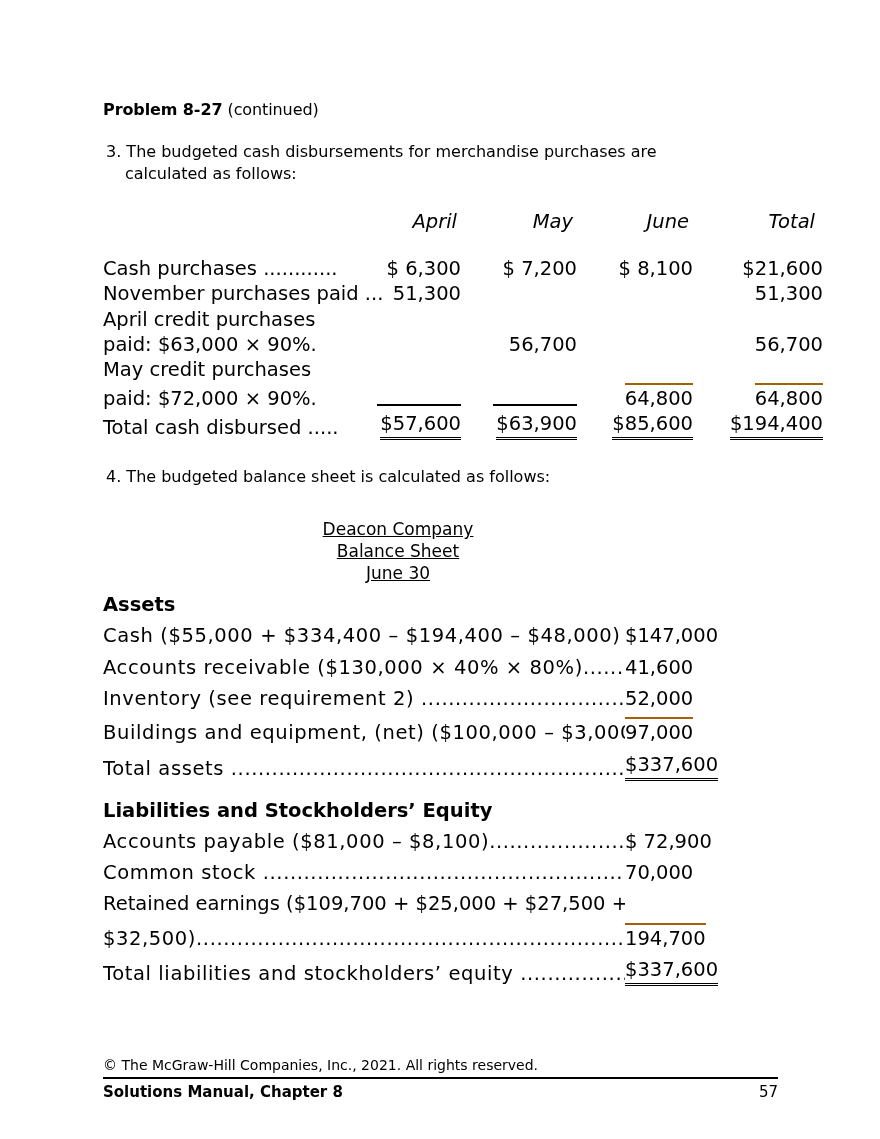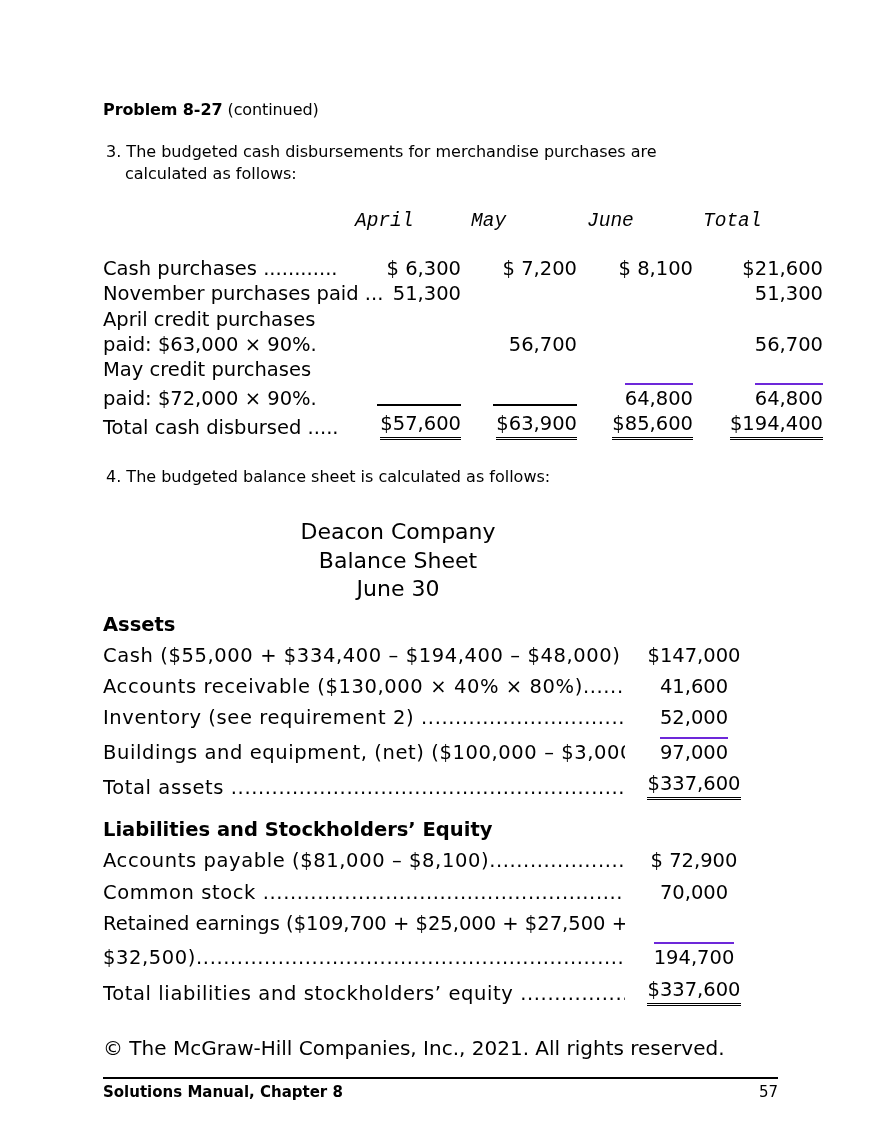--- a/index.html
+++ b/index.html
@@ -70,53 +70,53 @@
     width: 102px;
     text-align: right;
     padding-right: 10px;
   }
   table.disb td.num.total-col {
     width: 112px;
     padding-right: 0px;
   }
   table.disb tr.hdr td {
     font-style: italic;
-    text-align: left;
+    text-align: right;
     padding-bottom: 22px;
-    font-family: Liberation Mono, monospace;
   }
   table.disb tr.hdr td.num { padding-right: 14px; }
   table.disb tr.hdr td.num.total-col { padding-right: 8px; }
   .dbl-under  {
     border-bottom: 3px double #000;
     padding-bottom: 1px !important;
     display: inline-block;
   }
   .sgl-over {
-    border-top: 2px solid #6d28d9;
+    border-top: 2px solid #a16207;
     display: inline-block;
     padding-top: 1px;
   }
   .blankrule {
     display: inline-block;
     width: 84px;
     border-top: 2px solid #000;
     height: 0;
     vertical-align: bottom;
     margin-bottom: 5px;
   }
   .indent2 { padding-left: 19px; }
 
   
   .bs-title {
     text-align: center;
-    font-size: 22px;
+    font-size: 17px;
     line-height: 1.30;
     margin: 0 0 8px 0;
     padding-right: 85px;
+    text-decoration: underline;
   }
   .section-head {
     font-weight: bold;
     font-size: 19.5px;
     margin: 0 0 2px 0;
     line-height: 1.32;
   }
   table.bs {
     border-collapse: collapse;
     font-size: 19.5px;
@@ -130,39 +130,39 @@
     line-height: 1.30;
   }
   table.bs td.bl {
     width: 522px;
     text-align: left;
     white-space: nowrap;
     overflow: hidden;
   }
   table.bs td.bn {
     width: 138px;
-    text-align: center;
+    text-align: left;
     white-space: nowrap;
     padding-right: 0;
   }
   .leader {
     letter-spacing: 0.6px;
   }
 
   
   .footer {
     position: absolute;
     left: 103px;
     right: 102px;
     bottom: 38px;
   }
   .copyright {
-    font-size: 20px;
+    font-size: 14px;
     line-height: 1.25;
-    padding-bottom: 16px;
+    padding-bottom: 3px;
   }
   .foot-rule {
     border-top: 2px solid #000;
     height: 0;
     margin-bottom: 4px;
   }
   .footline {
     display: flex;
     justify-content: space-between;
     align-items: baseline;

